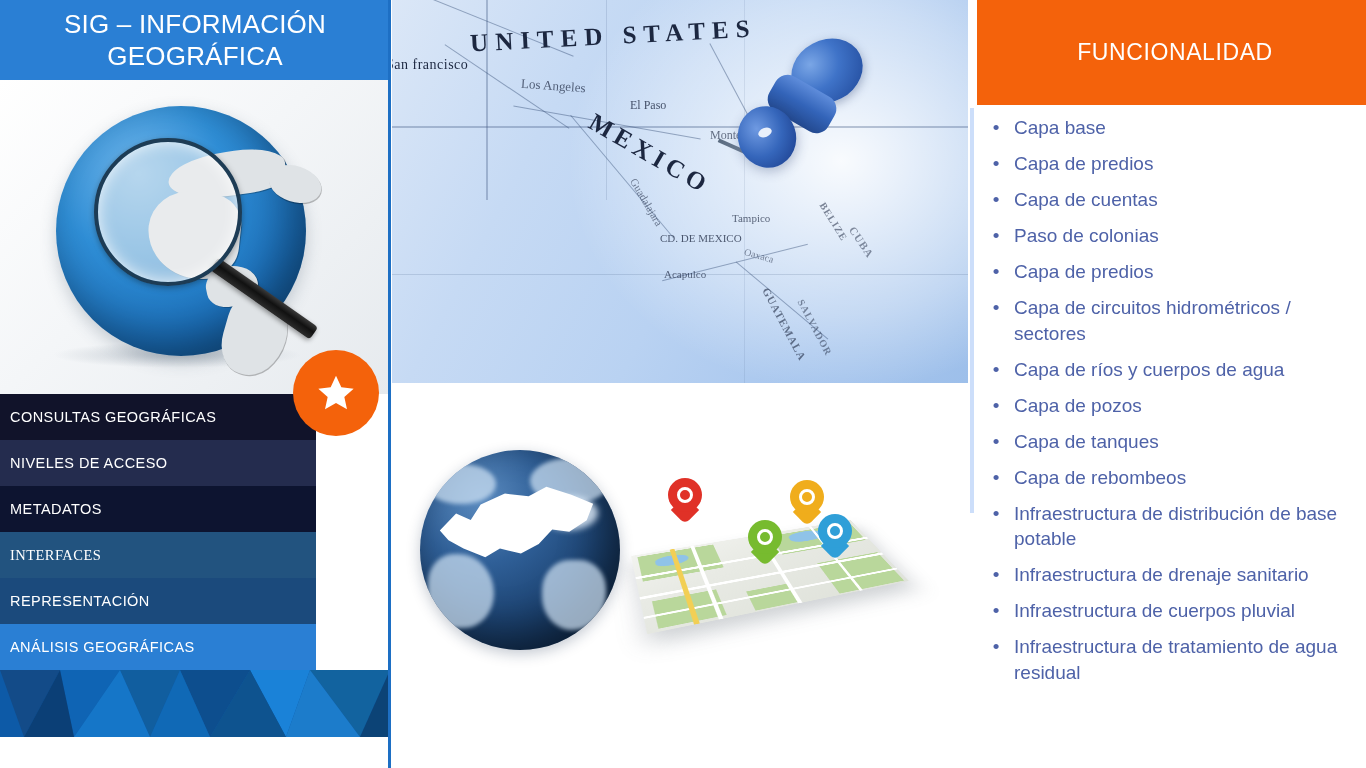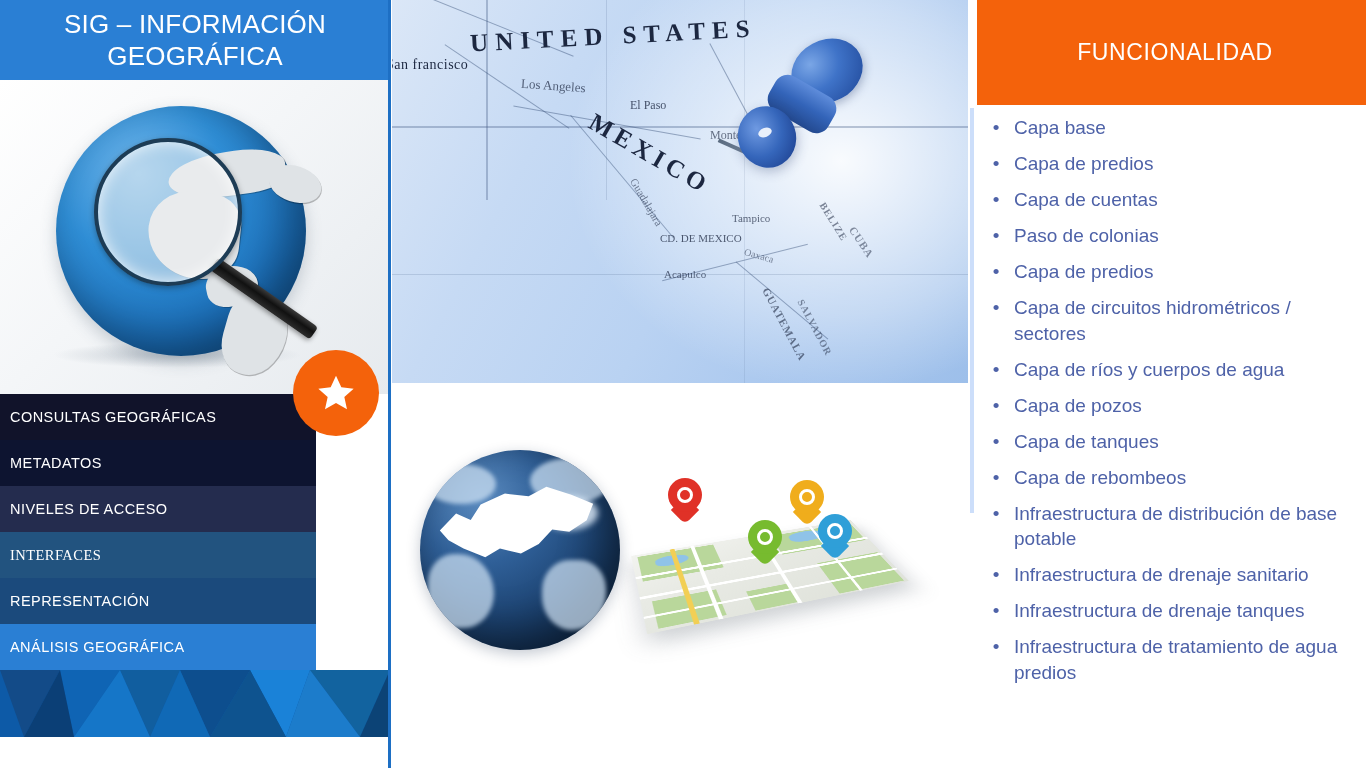--- a/index.html
+++ b/index.html
@@ -293,34 +293,34 @@
     <div class="star-badge">
       <svg viewBox="0 0 24 24">
         <polygon points="12,1.6 15.2,8.6 22.6,9.4 17,14.4 18.6,21.8 12,18 5.4,21.8 7,14.4 1.4,9.4 8.8,8.6" fill="#ffffff"></polygon>
       </svg>
     </div>
 
     <div class="menu">
       <div class="menu-item mi0">
         <span>CONSULTAS GEOGRÁFICAS</span>
       </div>
+      <div class="menu-item mi2">
+        <span>NIVELES DE ACCESO</span>
+      </div>
       <div class="menu-item mi1">
         <span>METADATOS</span>
       </div>
-      <div class="menu-item mi2">
-        <span>NIVELES DE ACCESO</span>
-      </div>
       <div class="menu-item mi3">
         <span>INTERFACES</span>
       </div>
       <div class="menu-item mi4">
         <span>REPRESENTACIÓN</span>
       </div>
       <div class="menu-item mi5">
-        <span>ANÁLISIS GEOGRÁFICA</span>
+        <span>ANÁLISIS GEOGRÁFICAS</span>
       </div>
     </div>
 
     <div class="lowpoly">
       <svg width="390" height="67" viewBox="0 0 390 67">
         <polygon points="0,0 60,0 24,67" fill="#134b88"></polygon>
         <polygon points="60,0 120,0 74,67" fill="#0f64b4"></polygon>
         <polygon points="24,67 74,67 60,0" fill="#0b3f76"></polygon>
         <polygon points="120,0 180,0 150,67" fill="#115e9f"></polygon>
         <polygon points="74,67 150,67 120,0" fill="#1576c8"></polygon>
@@ -484,22 +484,22 @@
       <div class="func-item">
         <span class="func-bullet">•</span>
         <span class="func-text">Infraestructura de distribución de base potable</span>
       </div>
       <div class="func-item">
         <span class="func-bullet">•</span>
         <span class="func-text">Infraestructura de drenaje sanitario</span>
       </div>
       <div class="func-item">
         <span class="func-bullet">•</span>
-        <span class="func-text">Infraestructura de drenaje tanques</span>
-      </div>
-      <div class="func-item">
-        <span class="func-bullet">•</span>
-        <span class="func-text">Infraestructura de tratamiento de agua predios</span>
+        <span class="func-text">Infraestructura de cuerpos pluvial</span>
+      </div>
+      <div class="func-item">
+        <span class="func-bullet">•</span>
+        <span class="func-text">Infraestructura de tratamiento de agua residual</span>
       </div>
     </div>
   </div>
 
 </div>
 
 </body></html>

